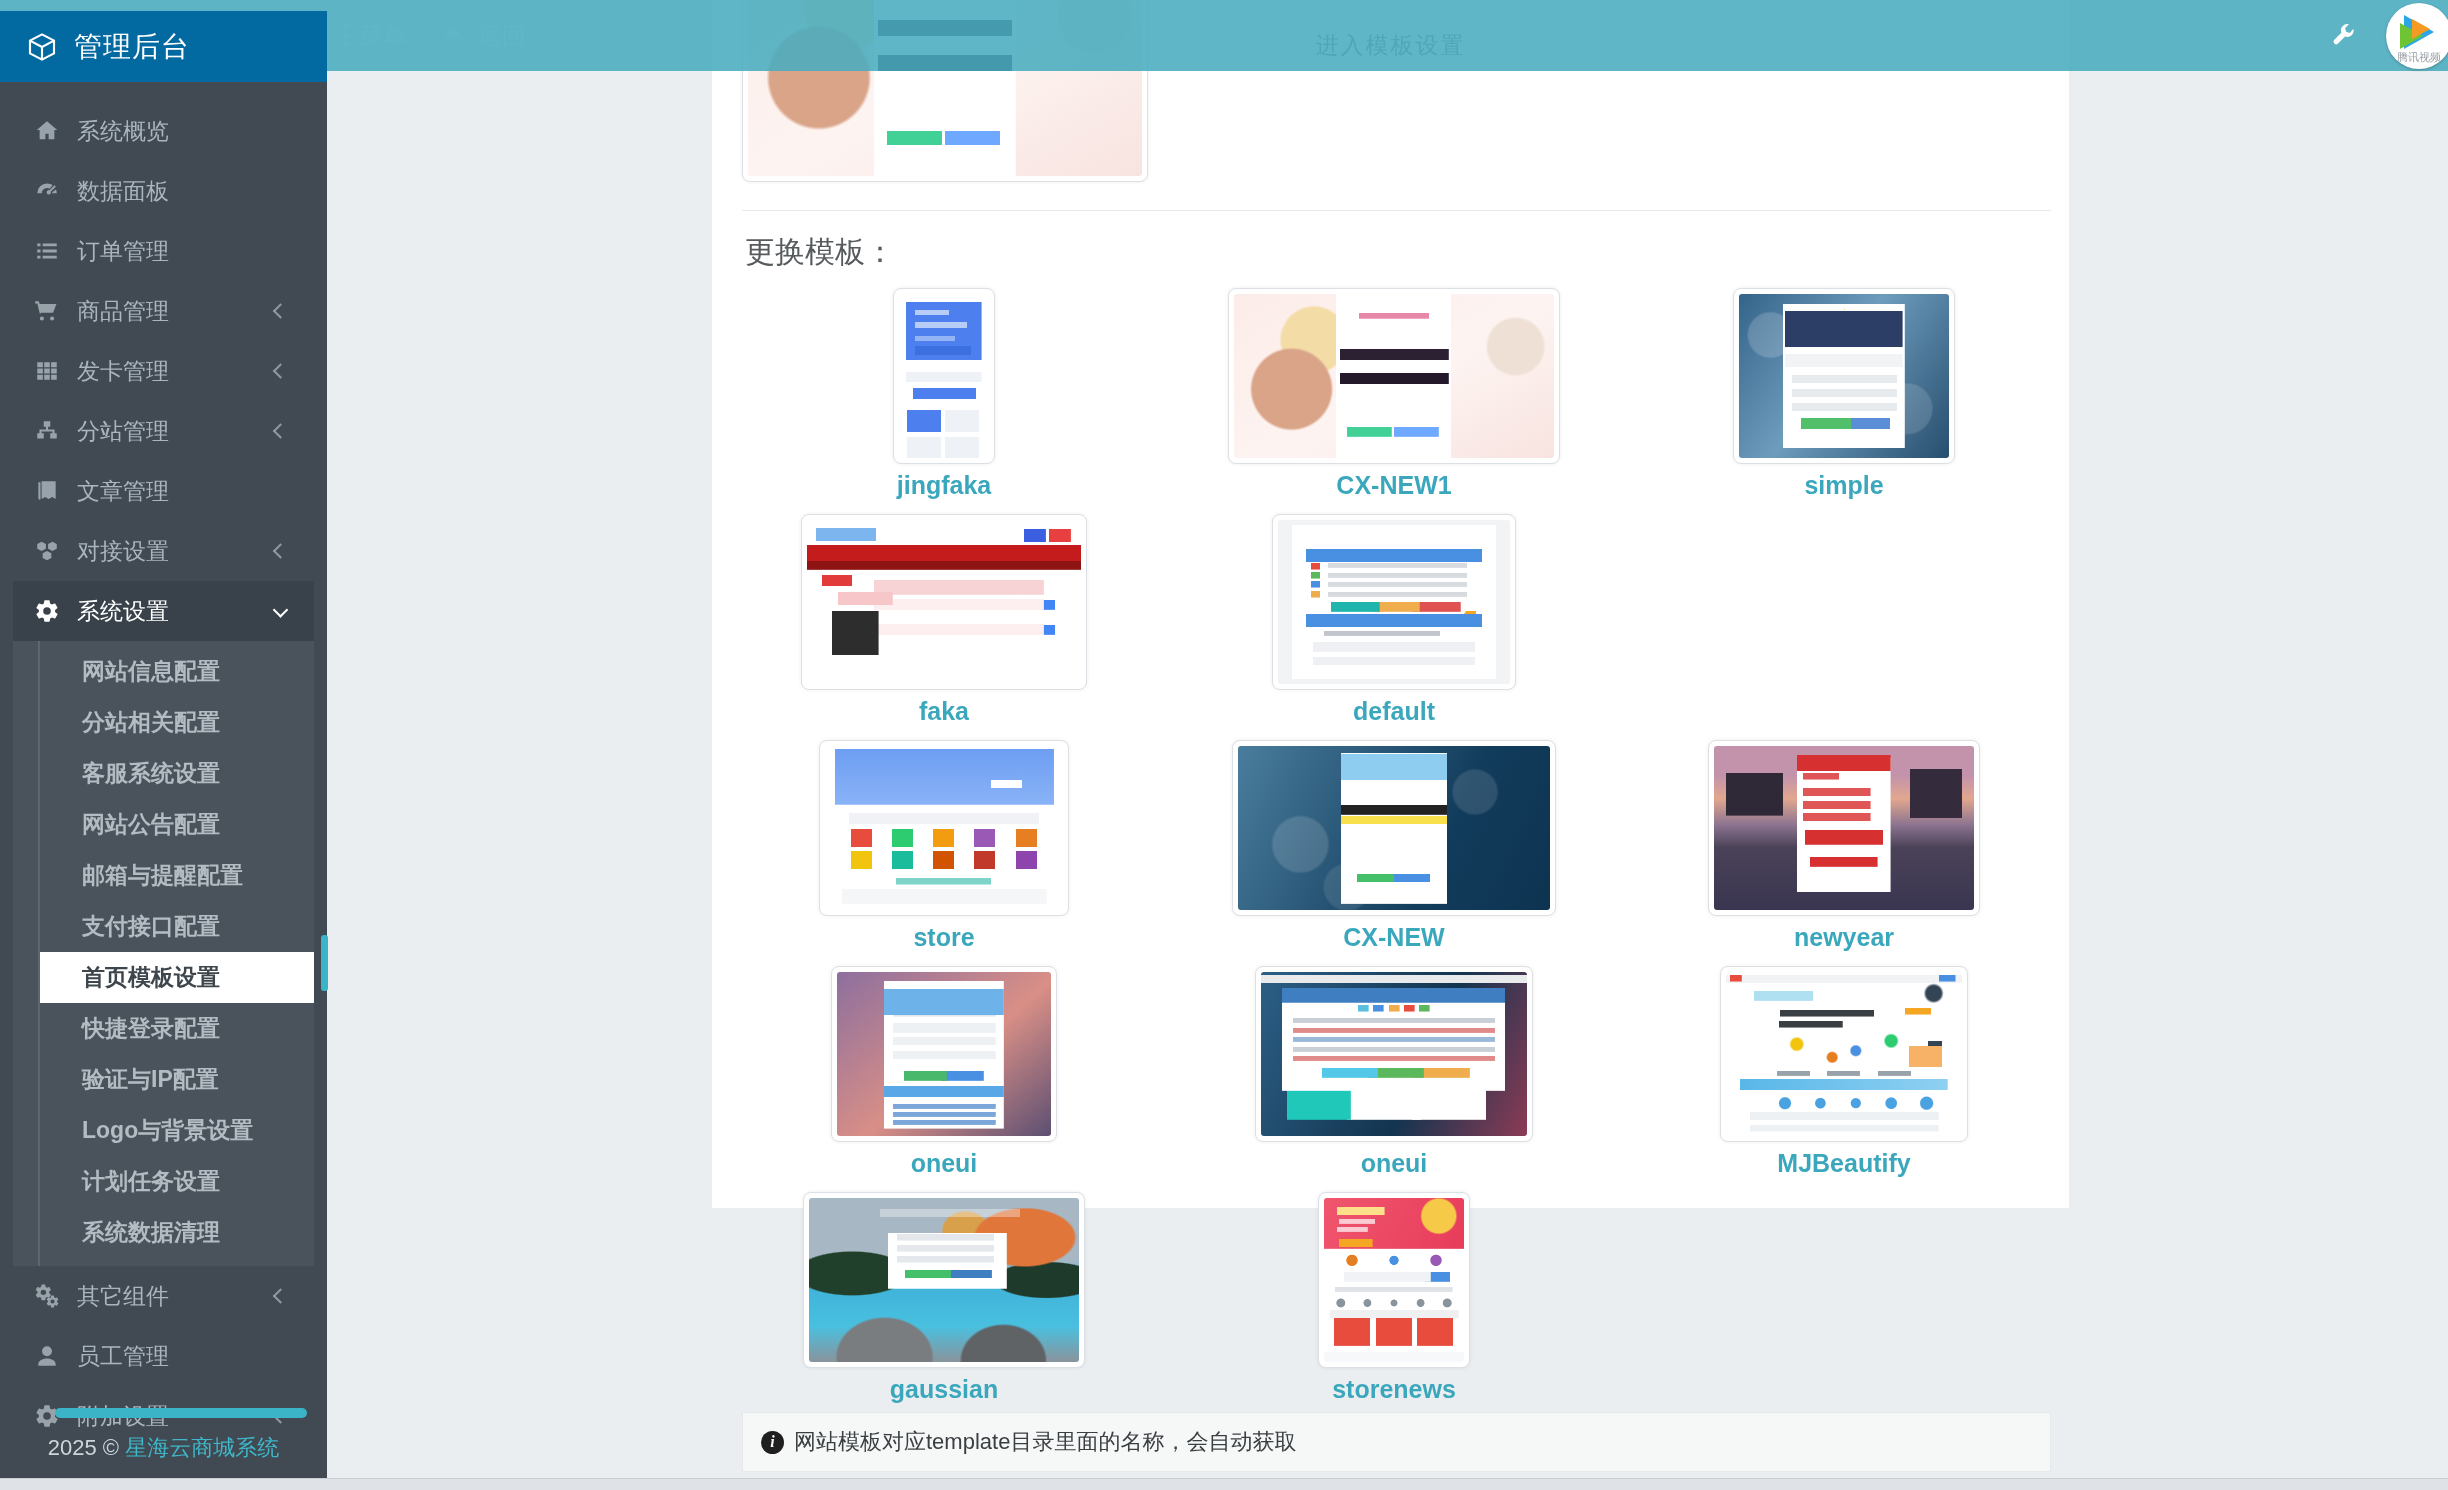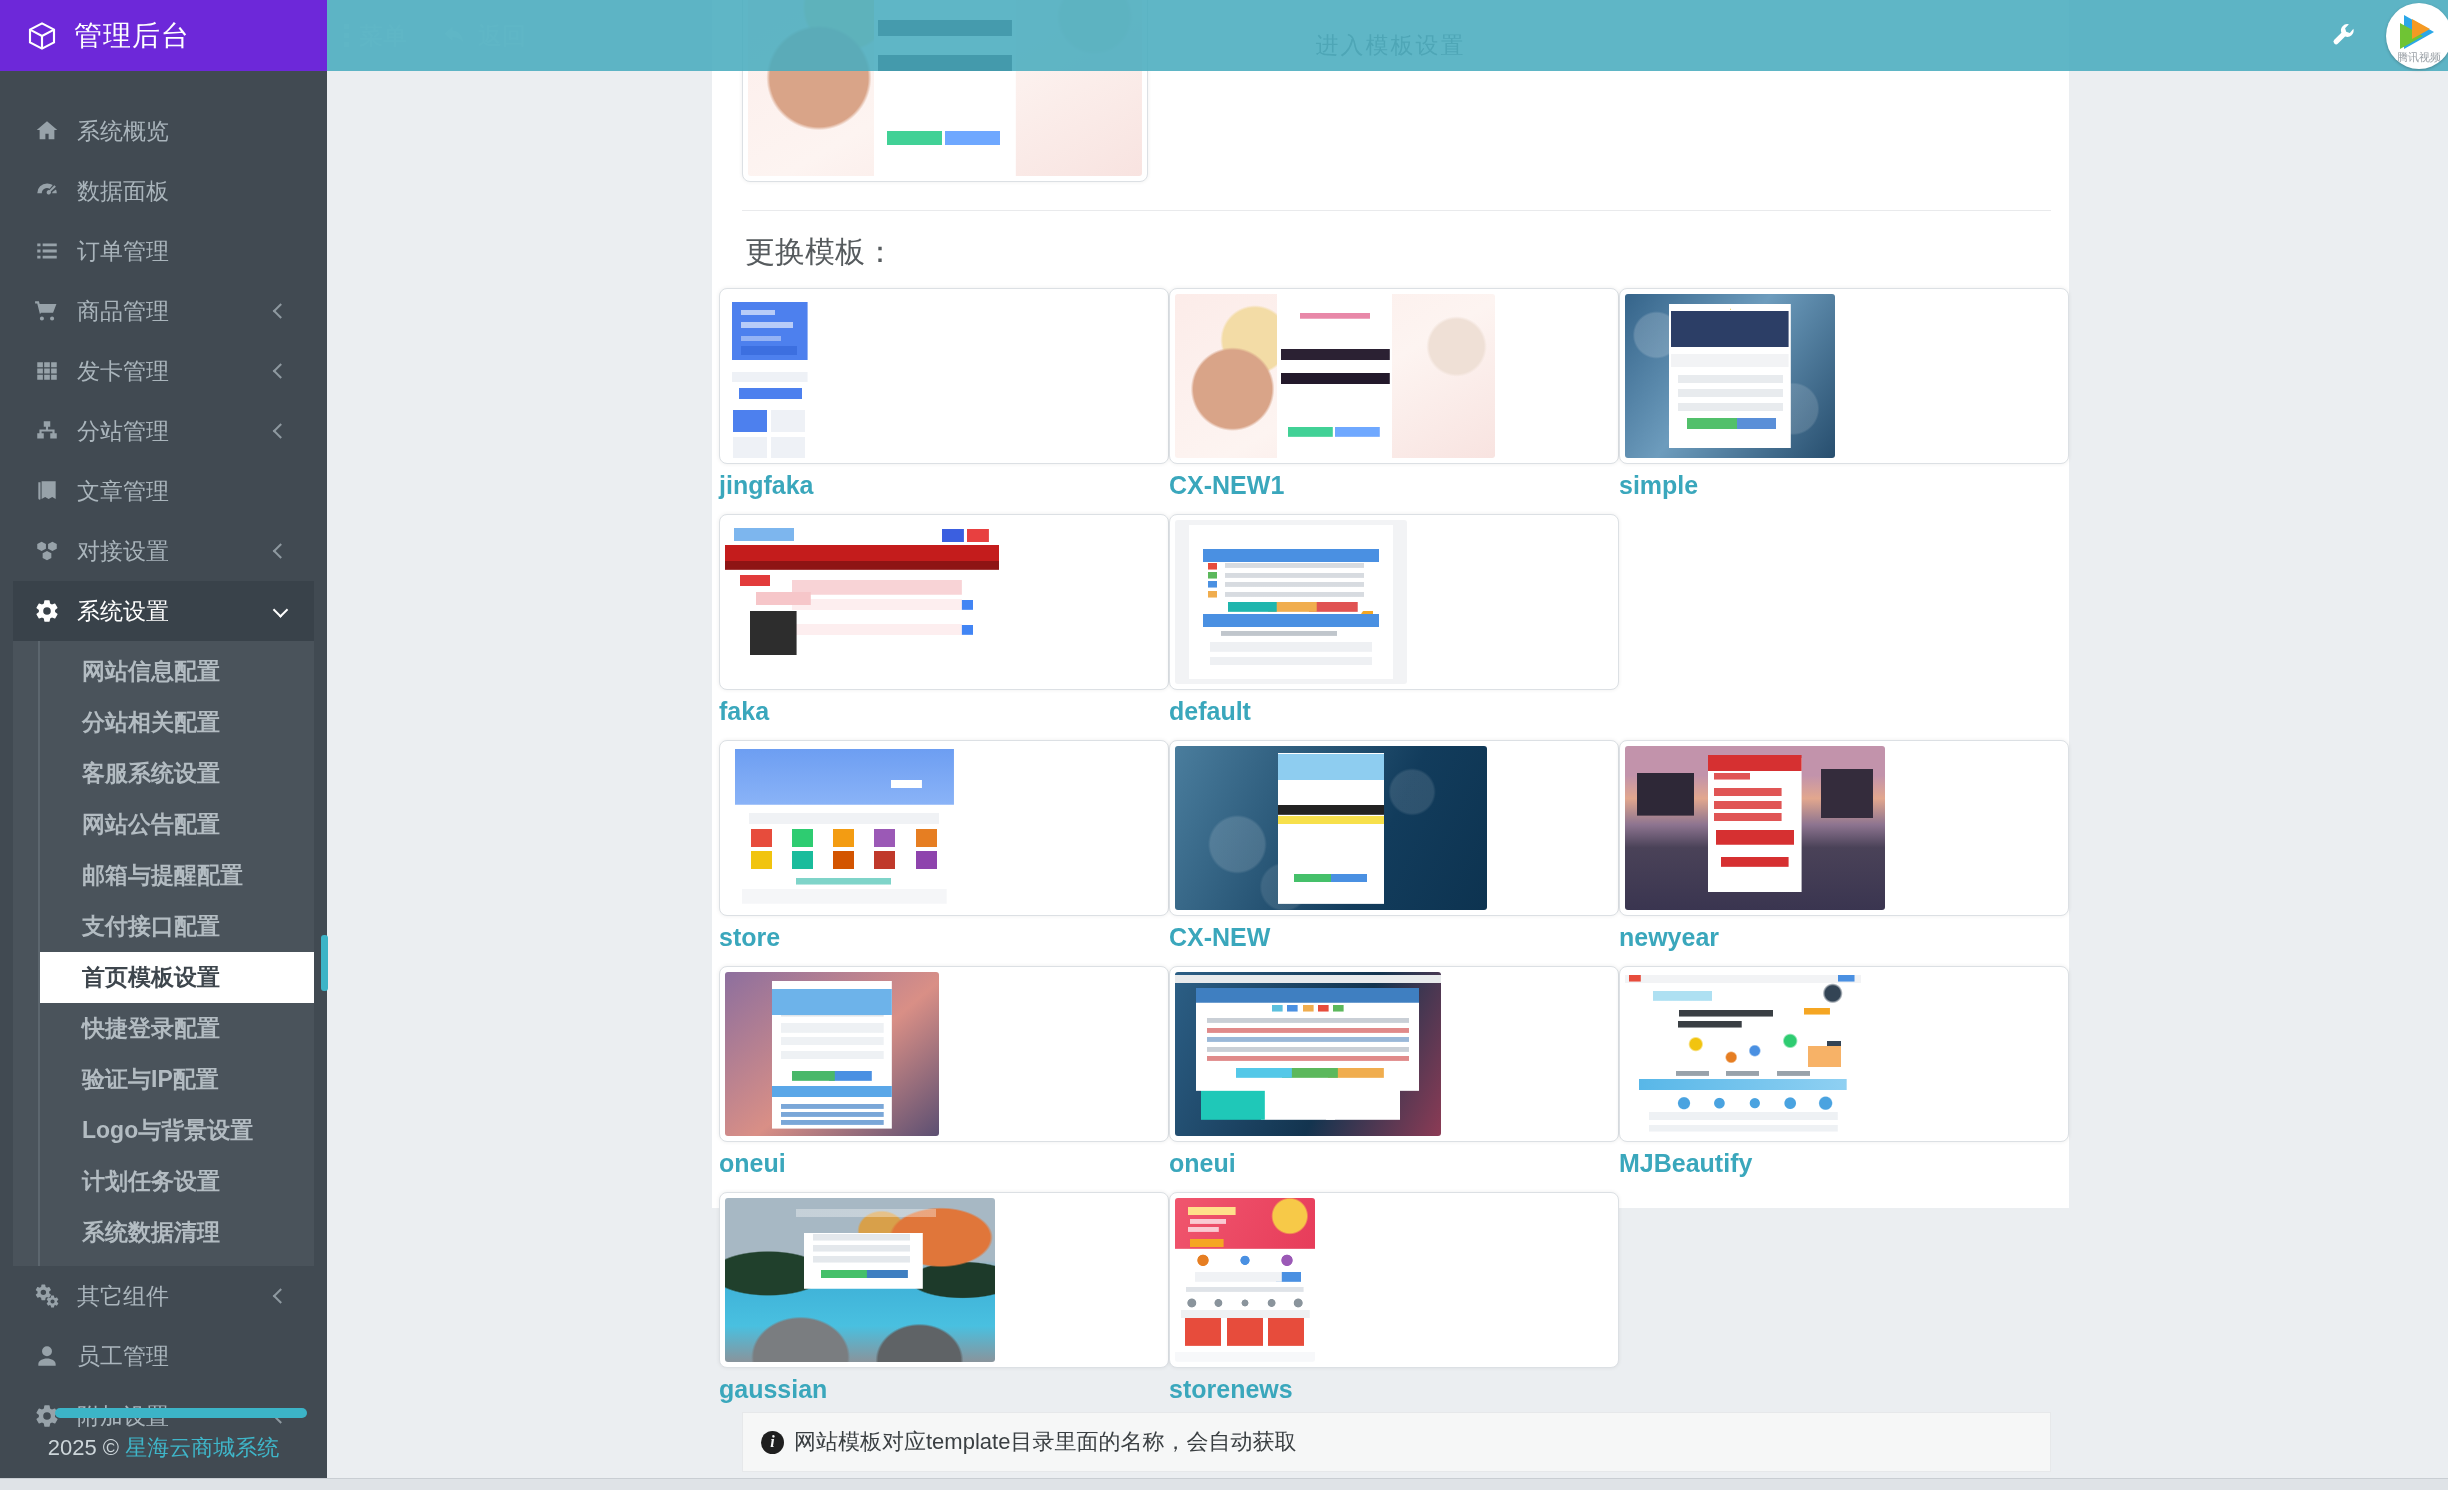--- a/index.html
+++ b/index.html
@@ -1,21 +1,21 @@
 <!DOCTYPE html>
 <html><head>
 <meta charset="utf-8">
 <style>
   html,body{margin:0;padding:0;background:#dfe3e7;}
   *{box-sizing:border-box;font-family:"Liberation Sans","DejaVu Sans",sans-serif;}
   #app{position:relative;width:2448px;height:1490px;overflow:hidden;background:#ebeef1;}
 
   
   .navbar{position:absolute;left:0;top:0;width:2448px;height:71px;background:rgba(73,172,190,0.88);z-index:30;}
-  .brand{position:absolute;left:0;top:0;width:327px;height:71px;background:#6d28d9;z-index:31;display:flex;align-items:center;color:#fff;}
+  .brand{position:absolute;left:0;top:11px;width:327px;height:71px;background:#0369a1;z-index:31;display:flex;align-items:center;color:#fff;}
   .brand svg{width:32px;height:32px;margin-left:26px;stroke:#fff;fill:none;stroke-width:1.6;}
   .brand-label{font-size:28px;margin-left:16px;letter-spacing:1px;}
   .nav-btn{position:absolute;top:0;height:71px;display:flex;align-items:center;color:#fff;font-size:24px;cursor:pointer;}
   .nav-btn .txt{margin-left:10px;}
   #btn-menu{left:344px;}
   #btn-back{left:442px;}
   .dots{display:inline-flex;flex-direction:column;gap:4px;}
   .dots i{width:5px;height:5px;background:#fff;border-radius:1px;}
   .nav-btn svg{width:26px;height:26px;fill:#fff;}
   .wrench{position:absolute;right:92px;top:22px;width:27px;height:27px;z-index:32;}
@@ -52,21 +52,21 @@
   .panel{position:absolute;left:712px;top:0;width:1357px;height:1208px;background:#fff;z-index:1;}
   .ghost-title{position:absolute;left:0;right:0;top:30px;text-align:center;font-size:23px;color:#70787d;letter-spacing:2px;z-index:2;}
   .preview-box{position:absolute;left:30px;top:-64px;z-index:3;}
   .thumb{display:inline-block;background:#fff;border:1px solid #dce0e4;border-radius:8px;padding:5px;box-shadow:0 0 4px rgba(0,0,0,.07);cursor:pointer;}
   .art{height:164px;border-radius:3px;background-repeat:no-repeat;}
   .preview-box .art{width:394px;height:234px;}
   .hr{position:absolute;left:30px;right:18px;top:210px;border-top:1px solid #e9eaec;}
   .section-label{position:absolute;left:33px;top:232px;font-size:30px;color:#565b5e;}
   #grid{position:absolute;left:7px;top:288px;width:1350px;}
   .grow{display:flex;margin-bottom:14px;}
-  .cell{width:450px;height:212px;display:flex;flex-direction:column;}
+  .cell{width:450px;height:212px;display:flex;flex-direction:column;align-items:center;}
   .caption{margin-top:7px;font-size:25px;font-weight:bold;color:#3aa7bc;cursor:pointer;}
   .note{position:absolute;left:30px;right:18px;top:1412px;height:60px;background:#f6f7f7;border:1px solid #e6e8ea;display:flex;align-items:center;padding-left:18px;font-size:22px;color:#3a3f42;}
   .note .ibadge{display:inline-flex;width:23px;height:23px;border-radius:50%;background:#1f1f1f;color:#f6f7f7;align-items:center;justify-content:center;font-size:16px;font-style:italic;font-weight:bold;font-family:"Liberation Serif",serif;margin-right:10px;}
   .bottom-strip{position:absolute;left:0;bottom:0;width:2448px;height:12px;background:#dfe3e7;border-top:1px solid #c9ced3;z-index:40;}
 
   
   .a-jingfaka{background-image:
     linear-gradient(#ffffff99,#ffffff99),linear-gradient(#ffffff99,#ffffff99),linear-gradient(#ffffff66,#ffffff66),
     linear-gradient(#3c6fe0,#3c6fe0),linear-gradient(#4d80ee,#4d80ee),
     linear-gradient(#eef1f6,#eef1f6),linear-gradient(#4d80ee,#4d80ee),

